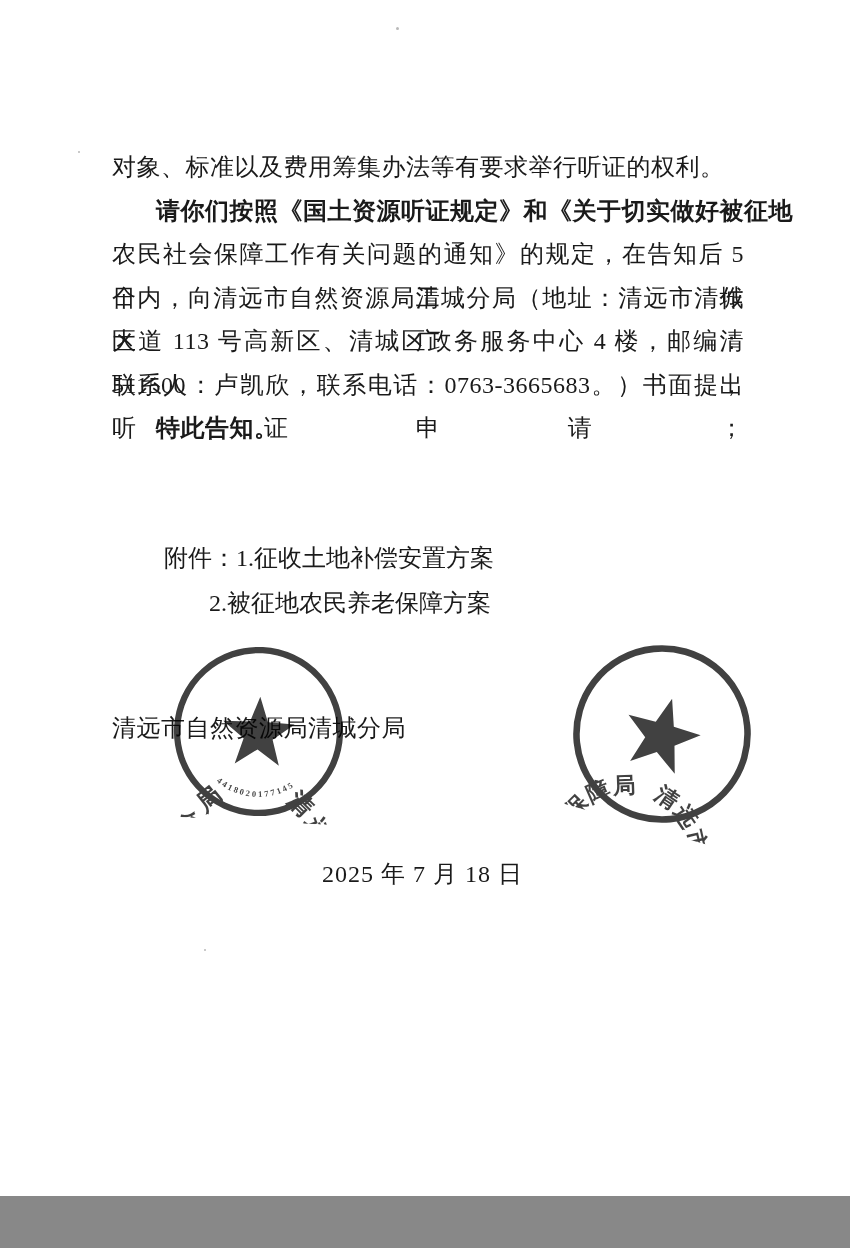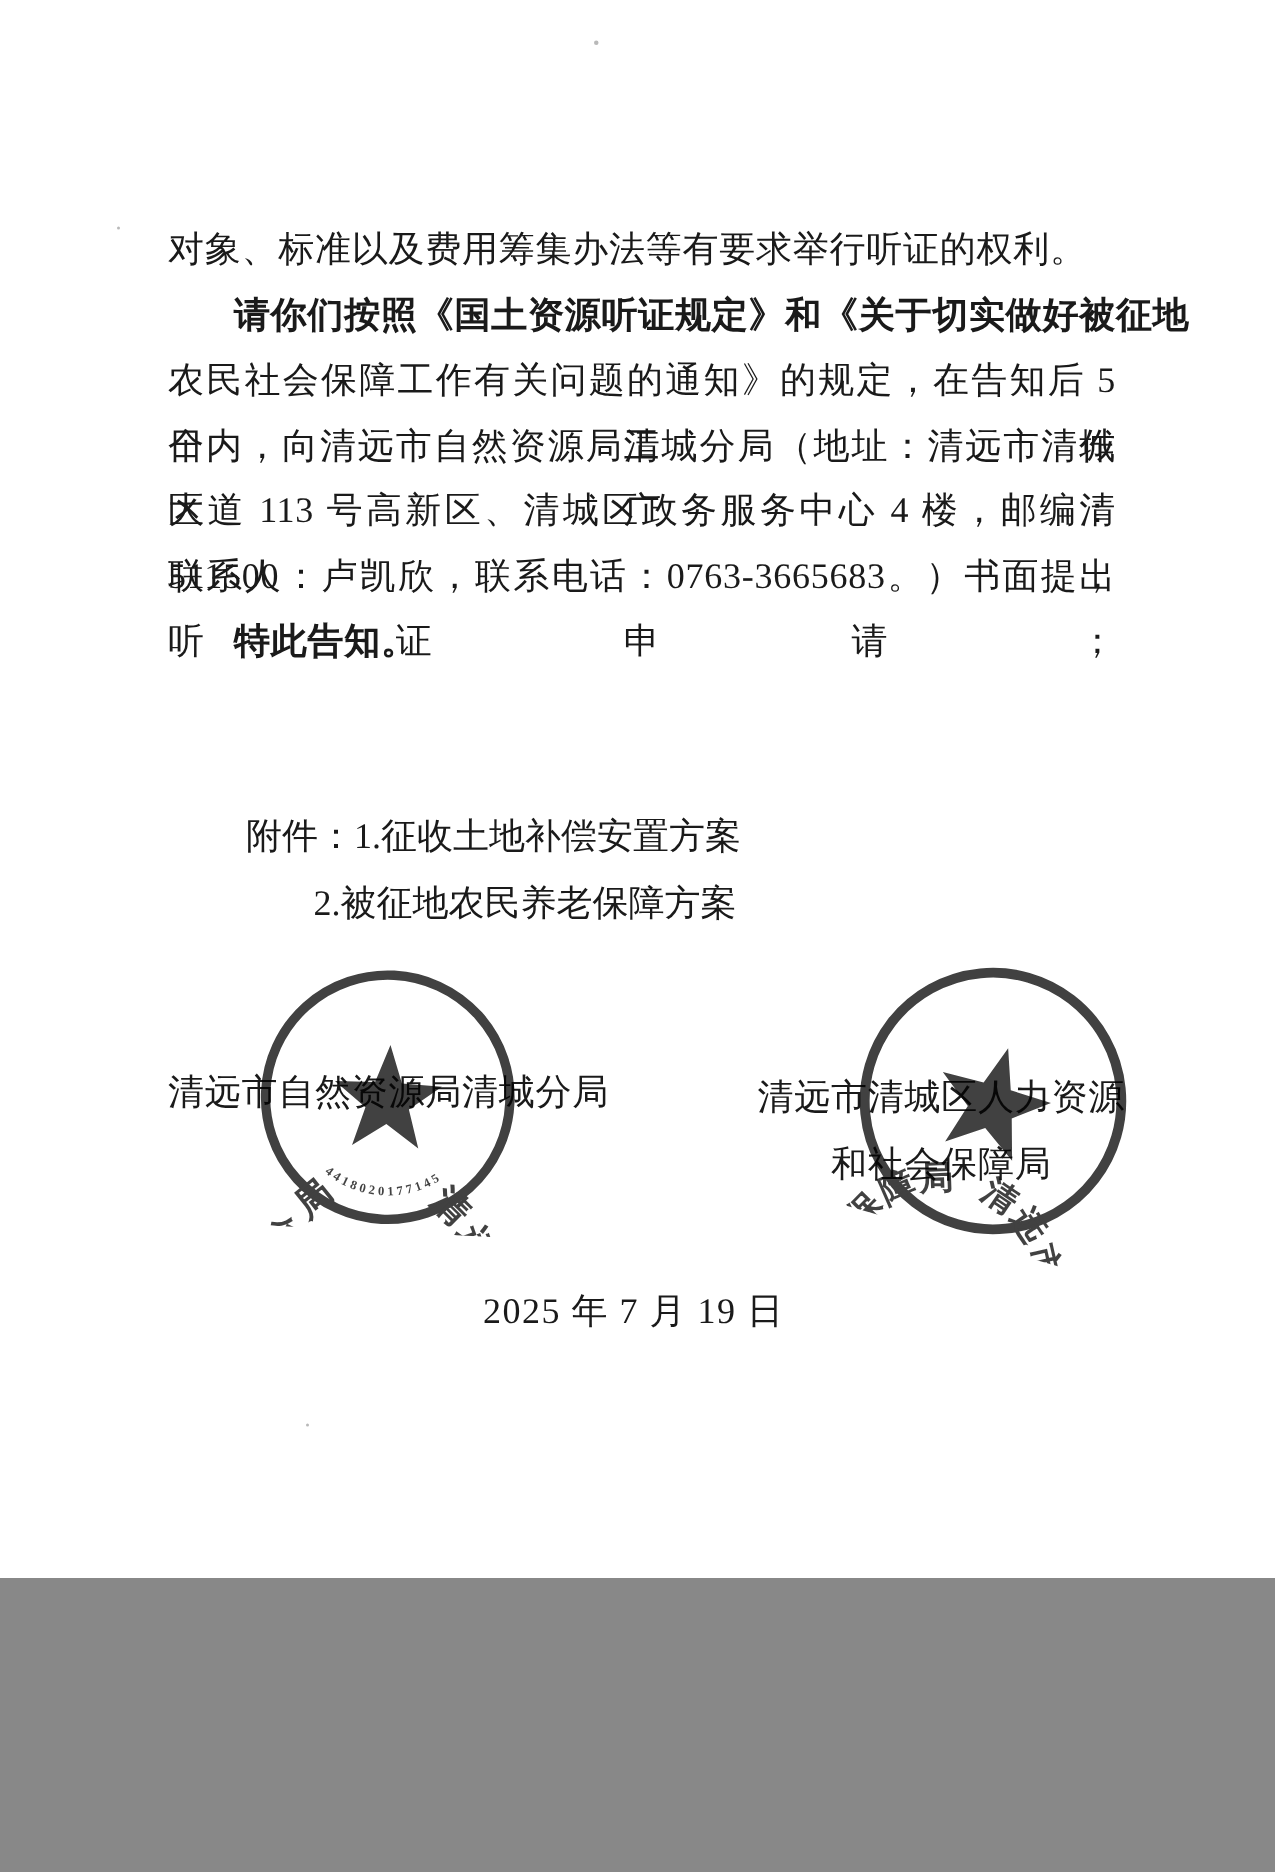--- a/index.html
+++ b/index.html
@@ -1,19 +1,19 @@
 <!DOCTYPE html>
 <html><head>
 <meta charset="utf-8">
 <style>
   html, body { margin: 0; padding: 0; background: #888; }
   .page {
     position: relative;
     width: 850px;
-    height: 1052px;
+    height: 1196px;
     margin: 0 auto;
     background: #ffffff;
     font-family: "Liberation Serif", "DejaVu Serif", serif;
     color: #1a1a1a;
     overflow: hidden;
   }
   .body-text {
     position: absolute;
     left: 112px;
     top: 146px;
@@ -97,24 +97,20 @@
     <div class="attach-row">
       <span>附件：</span><span>1.征收土地补偿安置方案</span>
     </div>
     <div class="attach-row second">
       <span>2.被征地农民养老保障方案</span>
     </div>
   </div>
 
   <div class="sig-left">清远市自然资源局清城分局</div>
 
-  <div class="sig-right">
-    <div>清远市清城区人力资源</div>
-    <div>和社会保障局</div>
-  </div>
 
   <svg class="seal left" viewBox="0 0 200 200" aria-hidden="true">
     <defs>
       <path id="arcL" d="M 100,168 A 68,68 0 1,1 99.9,168"></path>
       <path id="arcLcode" d="M 44,147 A 73,73 0 0,0 156,147"></path>
     </defs>
     <circle cx="100" cy="100" r="91" fill="none" stroke-width="7" stroke="#1c1c1c"></circle>
     <polygon points="100,61 110,89.2 139.9,90 116.2,108.3 124.7,137 100,120 75.3,137 83.8,108.3 60.1,90 90,89.2" fill="#1c1c1c"></polygon>
     <text font-size="27" fill="#1c1c1c">
       <textPath href="#arcL" startOffset="50%" text-anchor="middle" textLength="355" lengthAdjust="spacing">清远市自然资源局清城分局</textPath>
@@ -128,19 +124,19 @@
     <defs>
       <path id="arcR" d="M 100,168 A 68,68 0 1,1 99.9,168"></path>
     </defs>
     <circle cx="100" cy="100" r="91" fill="none" stroke-width="7" stroke="#1c1c1c"></circle>
     <polygon points="100,61 110,89.2 139.9,90 116.2,108.3 124.7,137 100,120 75.3,137 83.8,108.3 60.1,90 90,89.2" fill="#1c1c1c"></polygon>
     <text font-size="24" fill="#1c1c1c">
       <textPath href="#arcR" startOffset="50%" text-anchor="middle" textLength="408" lengthAdjust="spacing">清远市清城区人力资源和社会保障局</textPath>
     </text>
   </svg>
 
-  <div class="doc-date">2025 年 7 月 19 日</div>
+  <div class="doc-date">2025 年 7 月 18 日</div>
 
   <div class="speck s1"></div>
   <div class="speck s2"></div>
   <div class="speck s3"></div>
 
 </div>
 
 </body></html>

